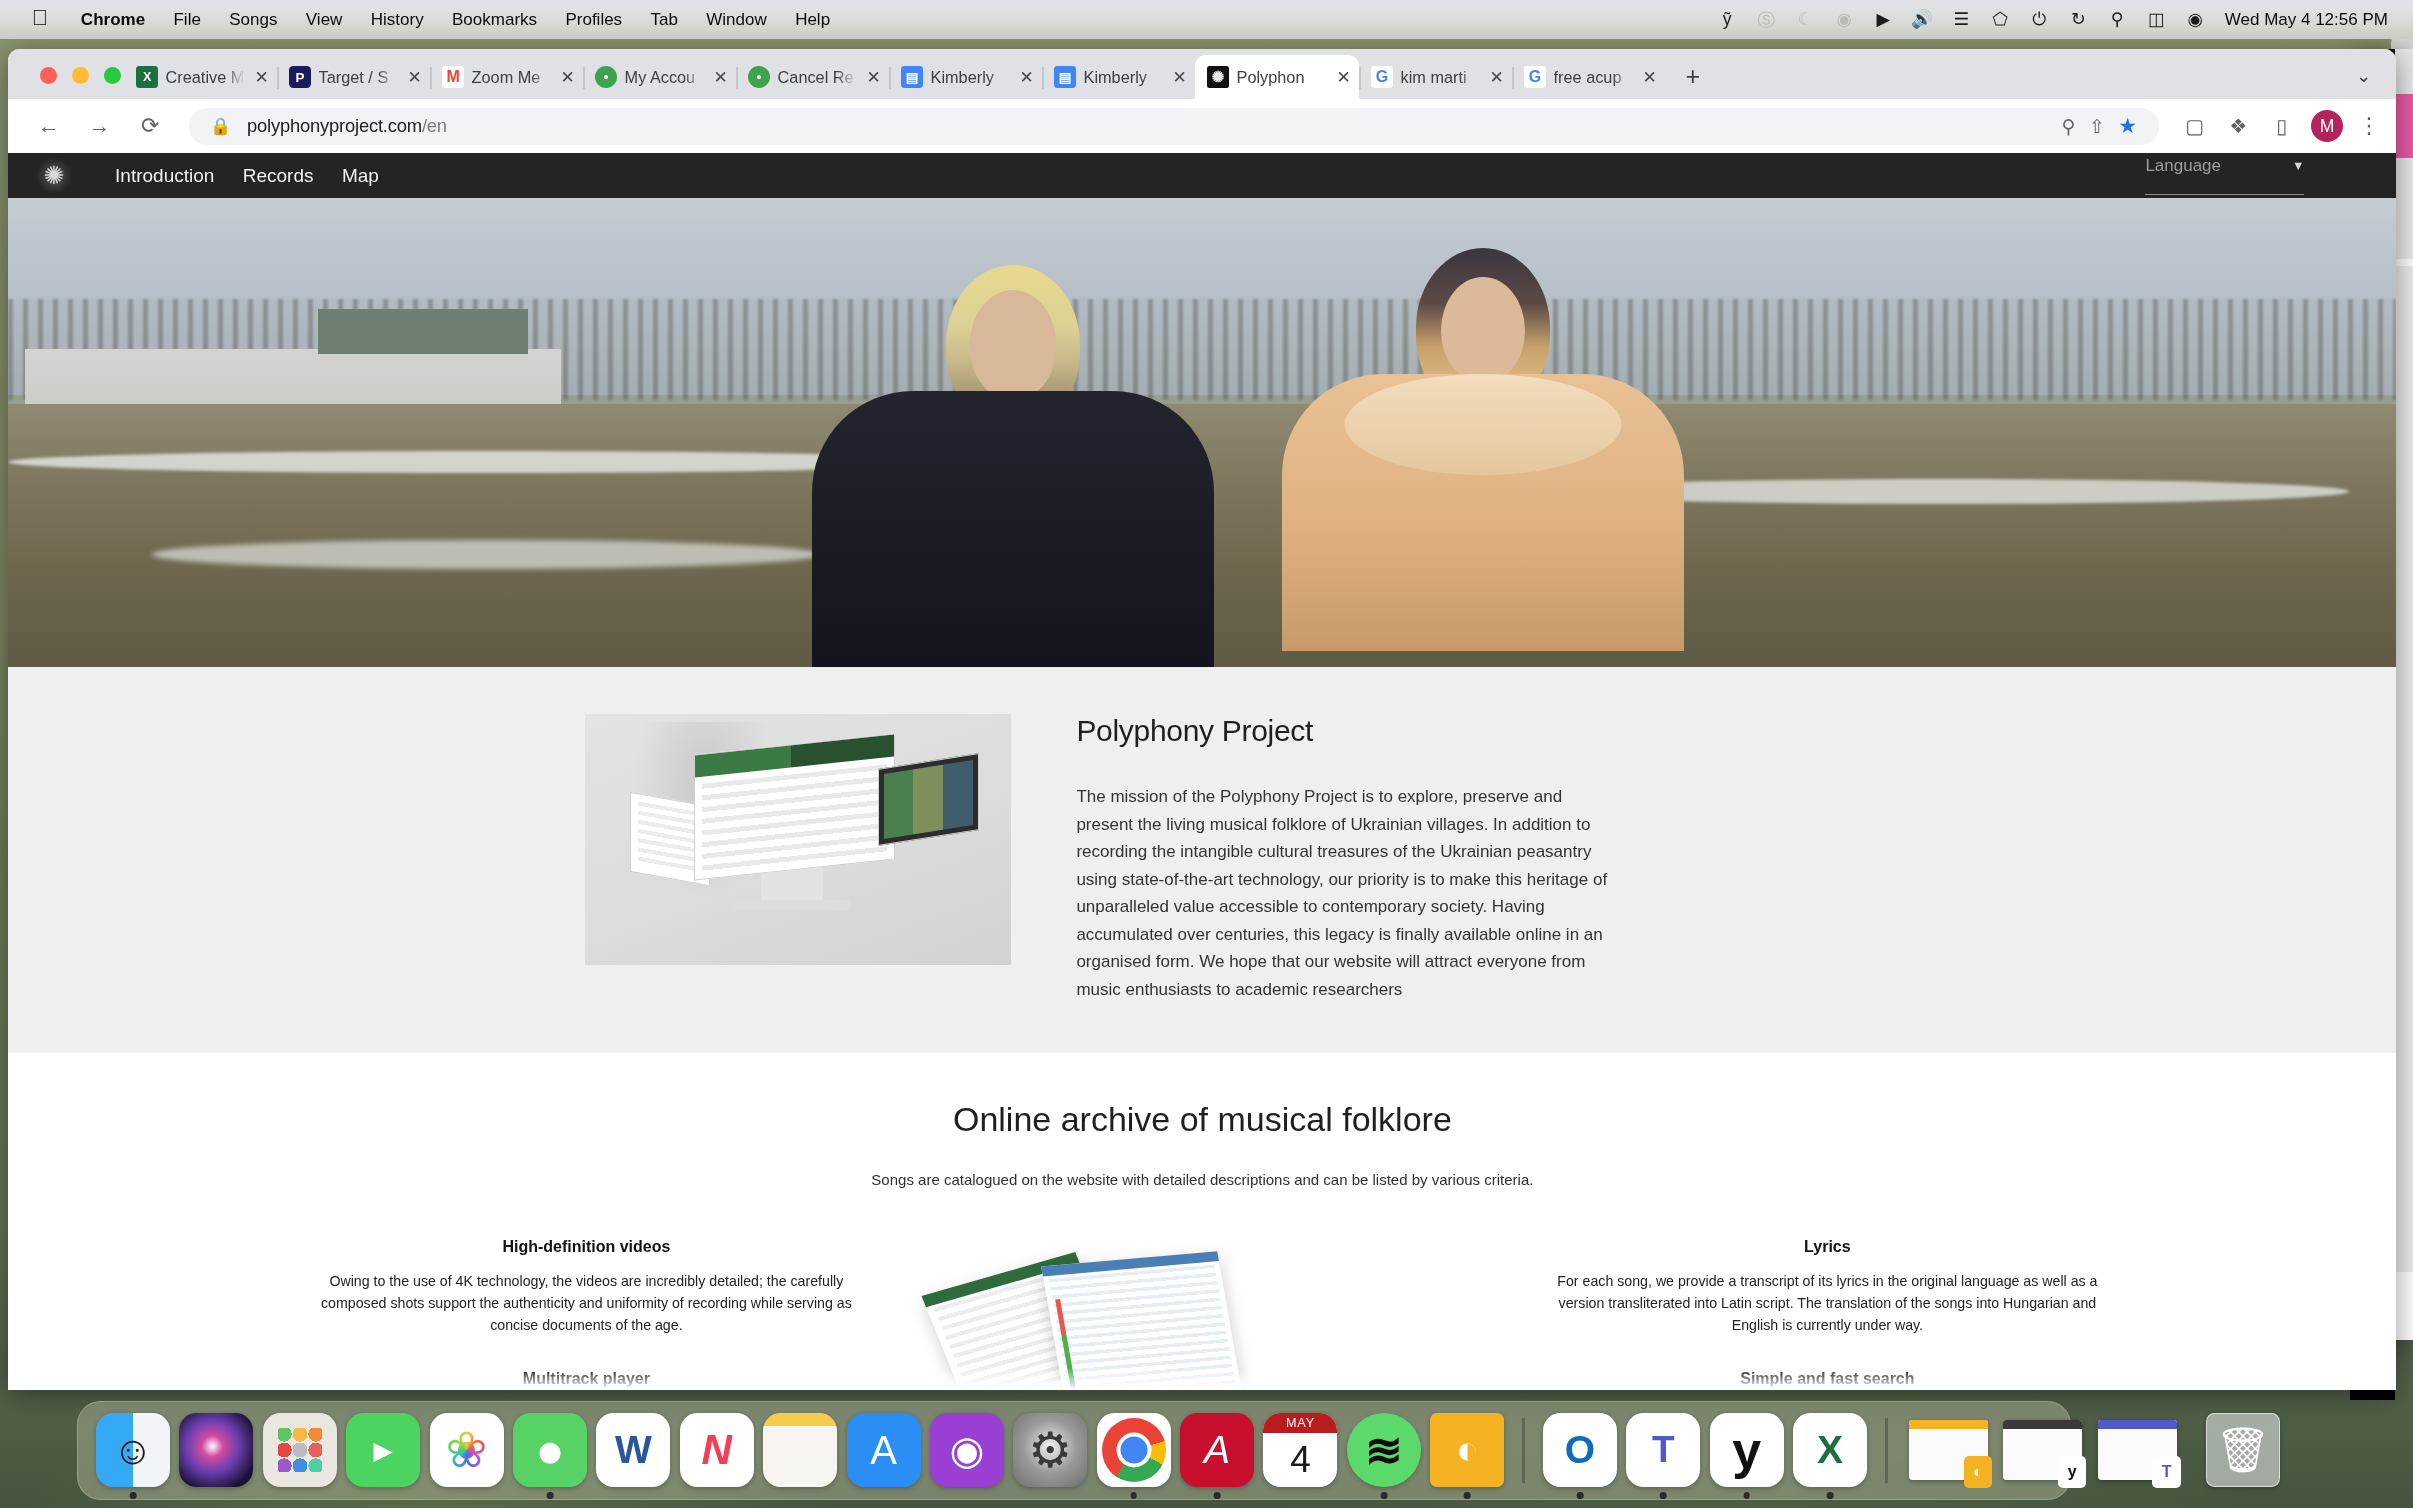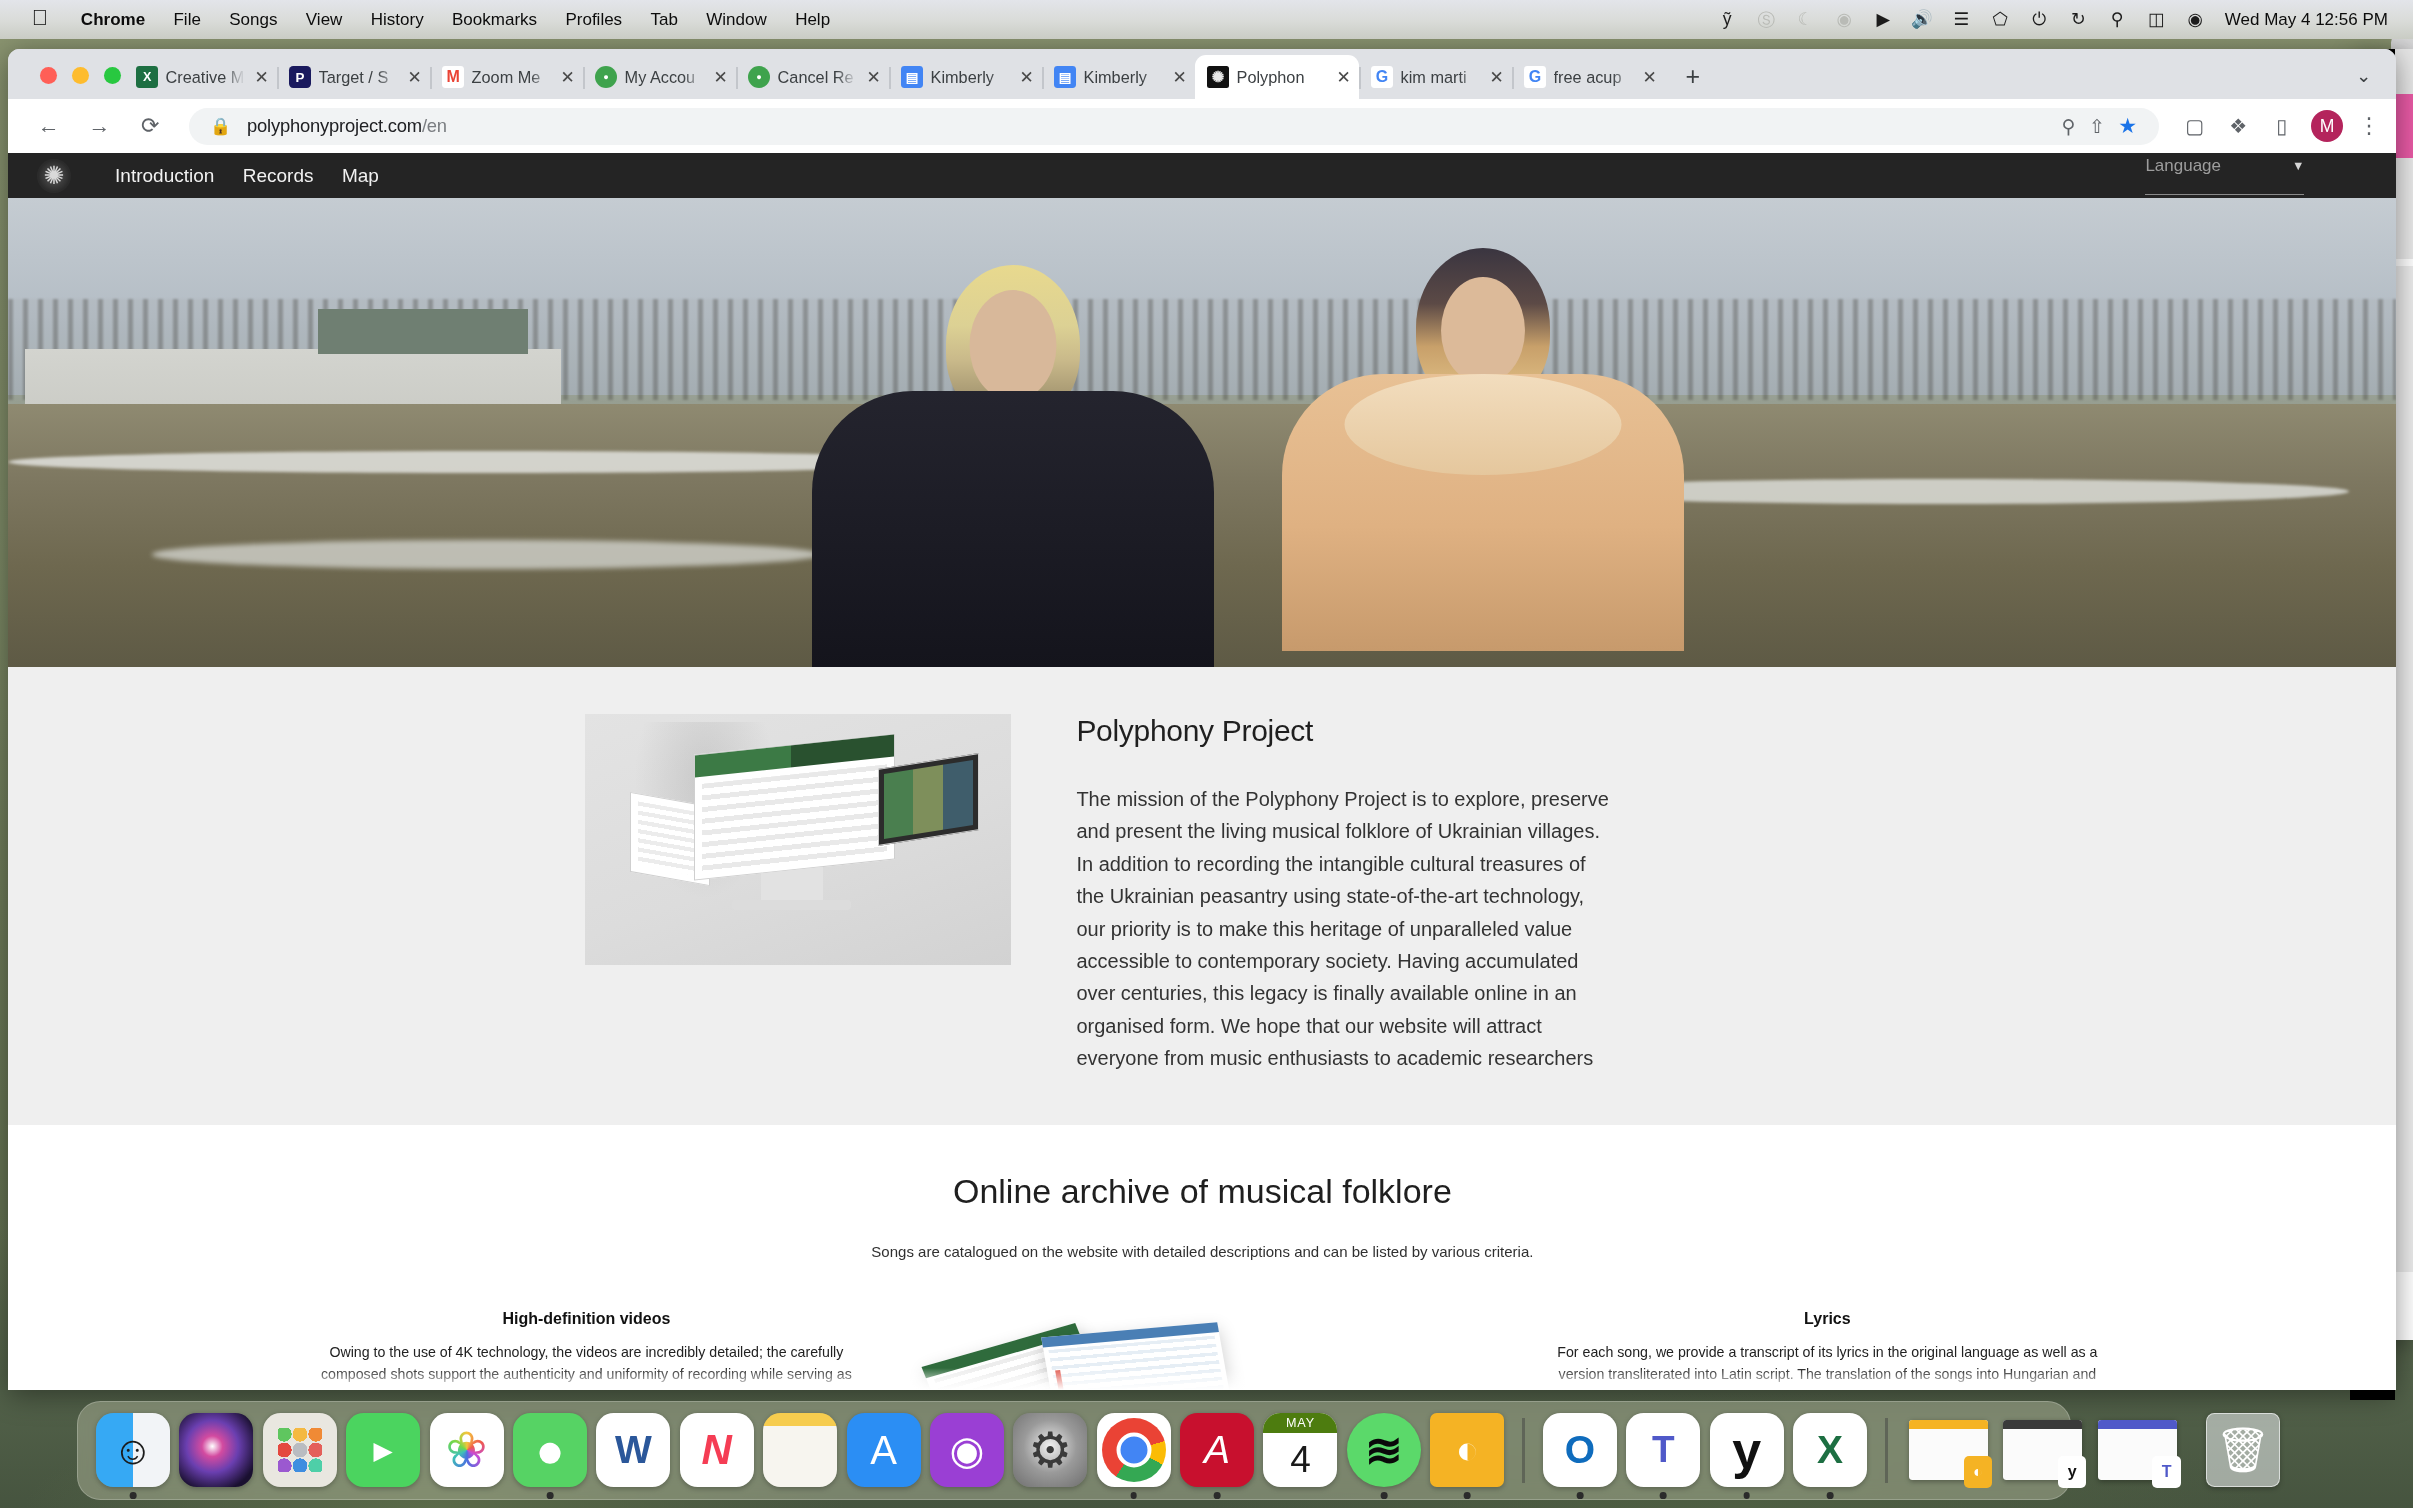--- a/index.html
+++ b/index.html
@@ -202,21 +202,21 @@
   #mon-left{ left:45px; top:85px; width:80px; height:80px; transform:skewY(10deg);}
   #mon-left .rows{ position:absolute; inset:6.7px; background:repeating-linear-gradient(180deg,#ececec 0 4.2px,#fff 4.2px 9.2px);}
   #mon-right{ left:293px; top:47px; width:101px; height:77px; transform:skewY(-9deg); background:#2c2c2c;}
   #mon-right .rows{ position:absolute; inset:5px;
       background:linear-gradient(90deg,#4a7f4f 0 33%, #7e8f5b 33% 66%, #3f5d6b 66% 100%);}
   #mission-img .ghost{ position:absolute; left:40px; top:8.4px; width:159px; height:193px;
       background:radial-gradient(ellipse at 50% 30%, rgba(120,120,120,.22) 0%, transparent 62%);}
 
   #mission-text{ margin-left:65px; width:536px; }
   #mission-title{ font-size:30px; font-weight:400; color:#1f1f1f; letter-spacing:-0.3px; margin-bottom:35px;}
-  #mission-body{ font-size:20px; line-height:1.62; color:#333; }
+  #mission-body{ font-size:17px; line-height:1.62; color:#333; }
 
   
   #archive{ background:#fff; padding:47px 0 0 0; }
   #archive-title{ text-align:center; font-size:34px; font-weight:400; color:#1f1f1f; }
   #archive-sub{ text-align:center; font-size:15px; color:#303030; margin-top:32px; }
   #features{ display:flex; margin-top:50px; padding:0 75px; align-items:flex-start; }
   .fcol{ width:670px; text-align:center; }
   .fcol.left{ margin-left:168px; }
   .fcol.right{ margin-left:auto; margin-right:159px;}
   .fhead{ font-size:16px; font-weight:bold; color:#111; }
@@ -322,21 +322,21 @@
   .ic-settings:before{ content:"⚙"; color:#3a3a3a; font-size:49px;}
   .ic-chrome{ background:#fff; }
   .ic-chrome:before{ content:""; position:absolute; inset:5px; border-radius:50%;
      background:conic-gradient(from -45deg,#ea4335 0 33%, #fbbc05 33% 45%, #34a853 45% 72%, #ea4335 72% 100%);}
   .ic-chrome:after{ content:""; position:absolute; left:50%; top:50%;
      transform:translate(-50%,-50%); width:27px; height:27px; border-radius:50%;
      background:#4285f4; border:4.2px solid #fff;}
   .ic-acrobat{ background:#c8102e; }
   .ic-acrobat:before{ content:"A"; color:#fff; font-size:39px; font-style:italic;}
   .ic-calendar{ background:#fff; display:block;}
-  .ic-calendar .cal-m{ height:20px; background:#4d7c0f; color:#fff; font-size:12.6px;
+  .ic-calendar .cal-m{ height:20px; background:#b91c1c; color:#fff; font-size:12.6px;
      display:flex; align-items:center; justify-content:center; letter-spacing:0.8px;}
   .ic-calendar .cal-d{ height:54px; color:#1a1a1a; font-size:37px;
      display:flex; align-items:center; justify-content:center;}
   .ic-spotify{ background:#4ed островка; }
   .ic-spotify{ background:#5bd96a; border-radius:50%;}
   .ic-spotify:before{ content:"≋"; color:#0a0a0a; font-size:45px; font-weight:bold;}
   .ic-keep{ background:#f5b324; border-radius:6.7px; }
   .ic-keep:before{ content:"◐"; color:#fff; font-size:39px;}
   .ic-outlook{ background:#fff; }
   .ic-outlook:before{ content:"O"; color:#0f6cbd; font-size:39px; font-weight:bold;}

